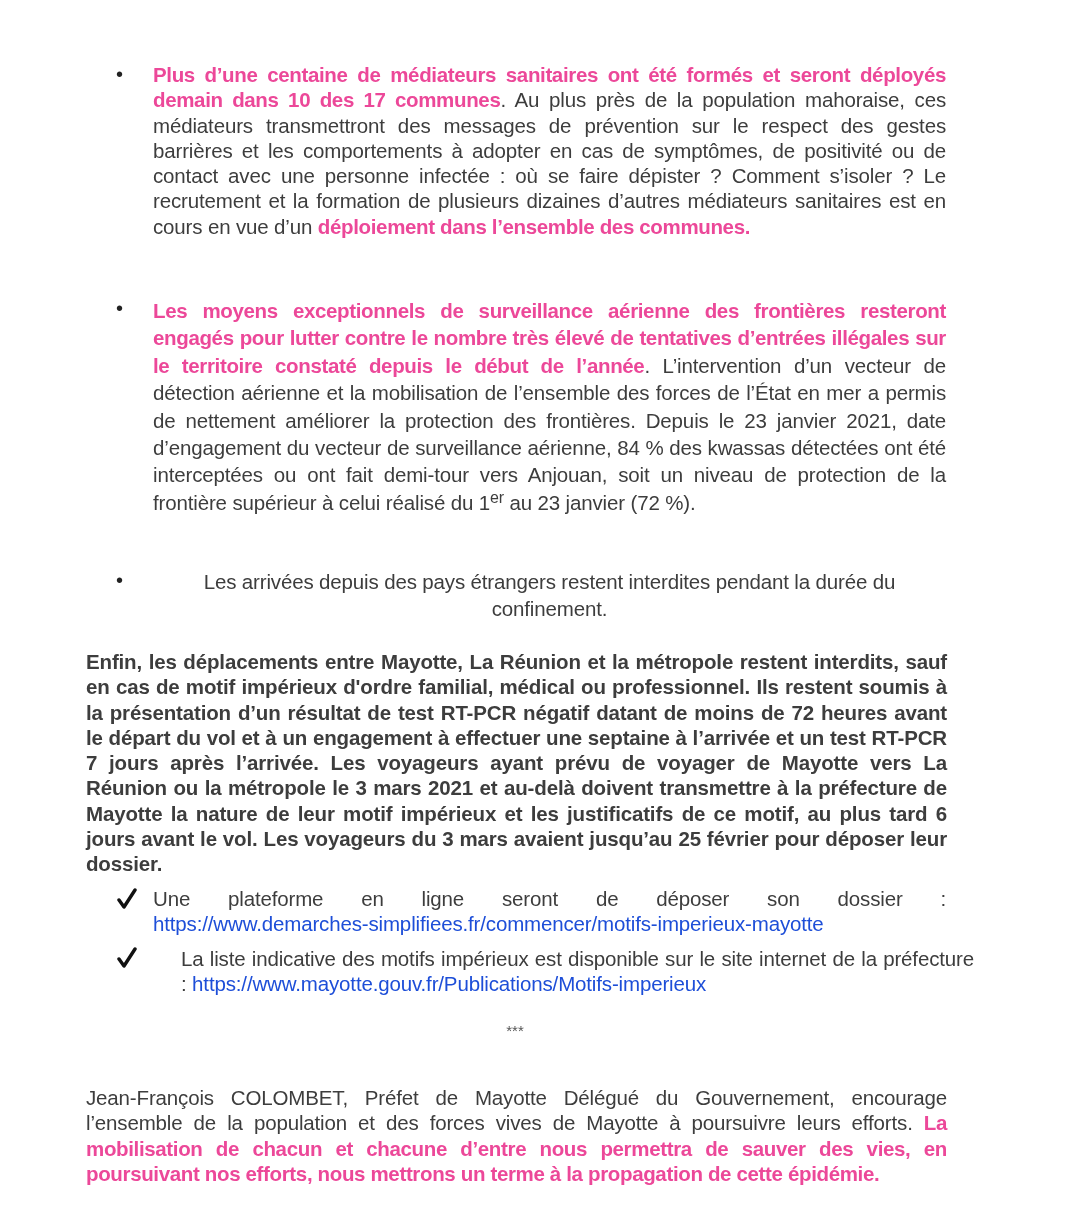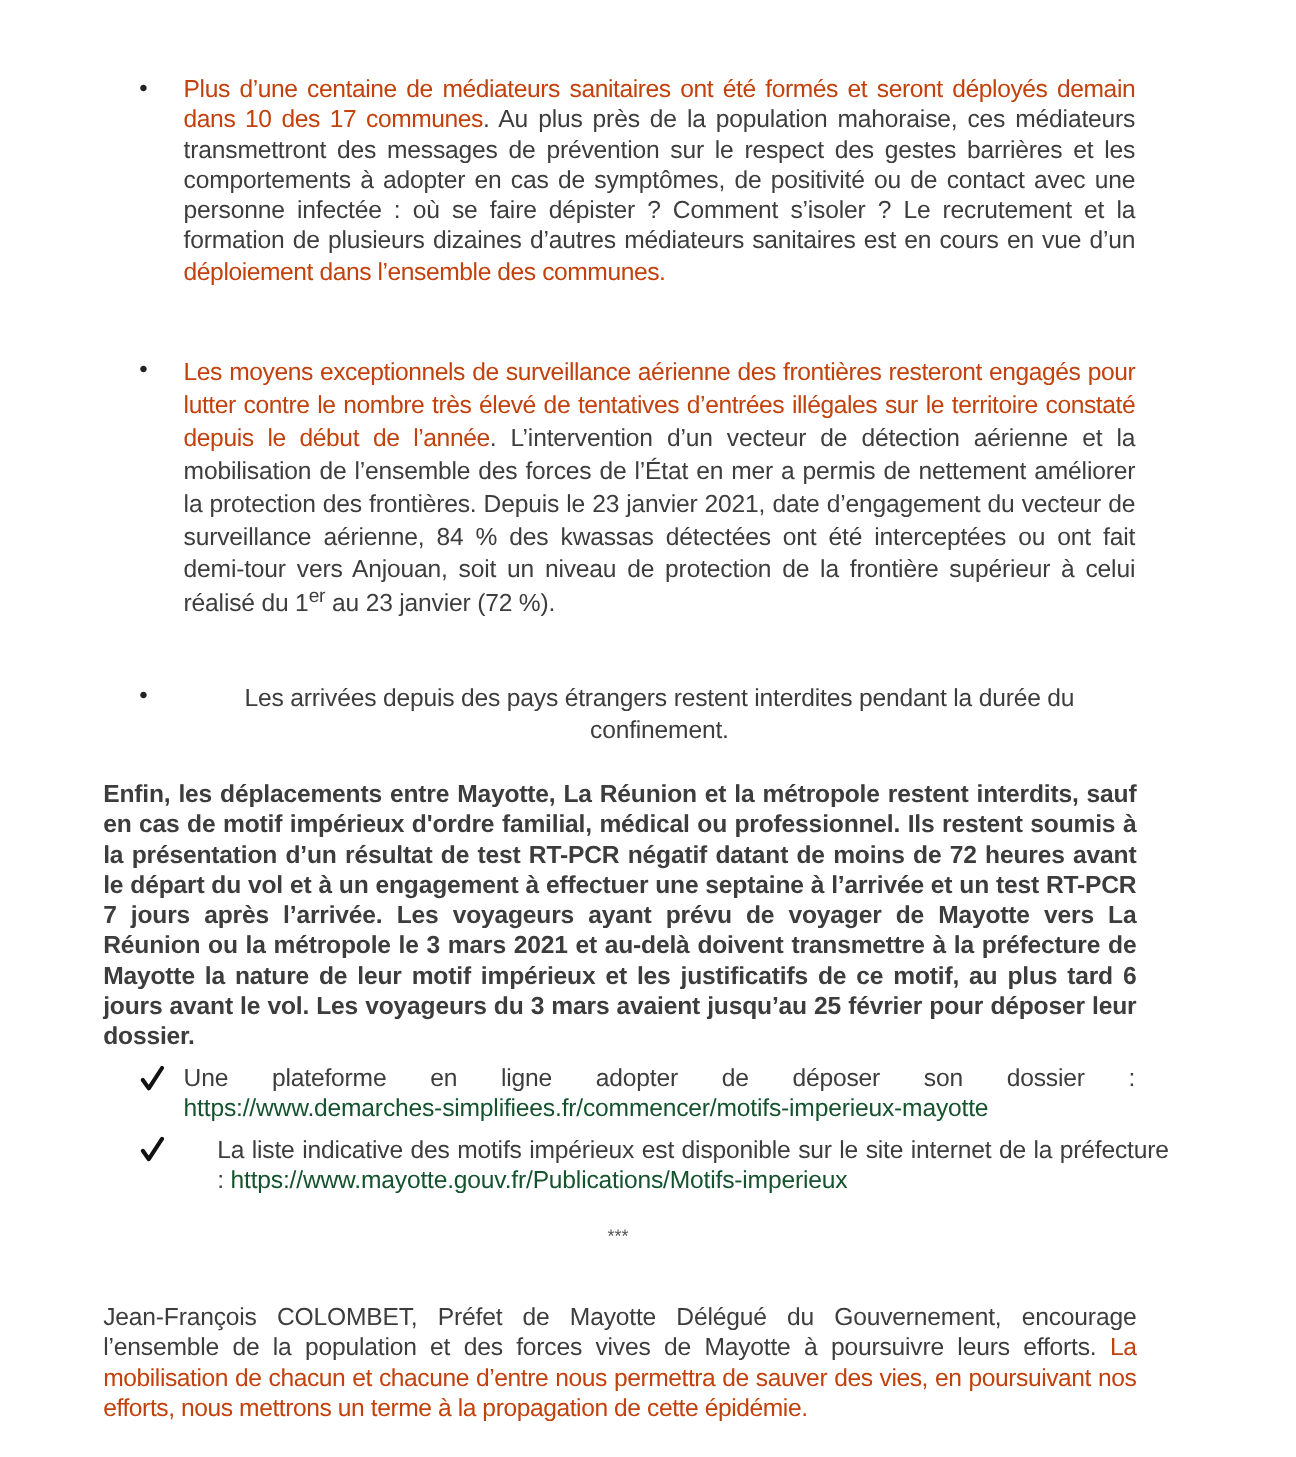--- a/index.html
+++ b/index.html
@@ -32,22 +32,22 @@
     color: #3d3d3d;
     letter-spacing: -0.15px;
   }
   .bullet-dot {
     position: absolute;
     left: 116px;
     font-size: 20px;
     color: #222;
   }
   .strong {
-    color: #c2410c;
-    font-weight: normal;
+    color: #ec4899;
+    font-weight: bold;
     letter-spacing: -0.35px;
   }
   .para {
     position: absolute;
     left: 86px;
     width: 861px;
     font-size: 20.5px;
     line-height: 25.3px;
     text-align: justify;
     color: #3d3d3d;
@@ -78,21 +78,21 @@
     color: #555;
   }
   .justify-last {
     text-align-last: justify;
   }
   sup.ordinal {
     font-size: 16px;
     vertical-align: 7px;
     line-height: 0;
   }
-  .link-text { color: #14532d; }
+  .link-text { color: #1d4ed8; }
 </style>
 </head>
 <body>
 
 <div class="page">
 
   <span class="bullet-dot" style="top:63px;">•</span>
   <div class="bullet-block" style="top:62px;">
     <span class="strong">Plus d’une centaine de médiateurs sanitaires ont été formés et seront déployés demain dans 10 des 17 communes</span><span>. Au plus près de la population mahoraise, ces médiateurs transmettront des messages de prévention sur le respect des gestes barrières et les comportements à adopter en cas de symptômes, de positivité ou de contact avec une personne infectée : où se faire dépister ? Comment s’isoler ? Le recrutement et la formation de plusieurs dizaines d’autres médiateurs sanitaires est en cours en vue d’un </span><span class="strong">déploiement dans l’ensemble des communes.</span>
   </div>
@@ -108,21 +108,21 @@
   </div>
 
   <div class="para" style="top:649px;font-weight:bold;">
     <span>Enfin, les déplacements entre Mayotte, La Réunion et la métropole restent interdits, sauf en cas de motif impérieux d'ordre familial, médical ou professionnel. Ils restent soumis à la présentation d’un résultat de test RT-PCR négatif datant de moins de 72 heures avant le départ du vol et à un engagement à effectuer une septaine à l’arrivée et un test RT-PCR 7 jours après l’arrivée. Les voyageurs ayant prévu de voyager de Mayotte vers La Réunion ou la métropole le 3 mars 2021 et au-delà doivent transmettre à la préfecture de Mayotte la nature de leur motif impérieux et les justificatifs de ce motif, au plus tard 6 jours avant le vol. Les voyageurs du 3 mars avaient jusqu’au 25 février pour déposer leur dossier.</span>
   </div>
 
   <svg class="check-icon" style="top:888px;" viewBox="0 0 20 22">
     <path d="M2 12 L7 19 L18 2" stroke="#111" stroke-width="3.4" fill="none" stroke-linecap="round" stroke-linejoin="round"></path>
   </svg>
   <div class="check-item" style="top:886px;">
-    <div class="justify-last">Une plateforme en ligne adopter de déposer son dossier :</div>
+    <div class="justify-last">Une plateforme en ligne seront de déposer son dossier :</div>
     <div class="link-text">https://www.demarches-simplifiees.fr/commencer/motifs-imperieux-mayotte</div>
   </div>
 
   <svg class="check-icon" style="top:947px;" viewBox="0 0 20 22">
     <path d="M2 12 L7 19 L18 2" stroke="#111" stroke-width="3.4" fill="none" stroke-linecap="round" stroke-linejoin="round"></path>
   </svg>
   <div class="check-item" style="top:946px;margin-left:28px;">
     <span>La liste indicative des motifs impérieux est disponible sur le site internet de la préfecture : </span><span class="link-text">https://www.mayotte.gouv.fr/Publications/Motifs-imperieux</span>
   </div>
 

